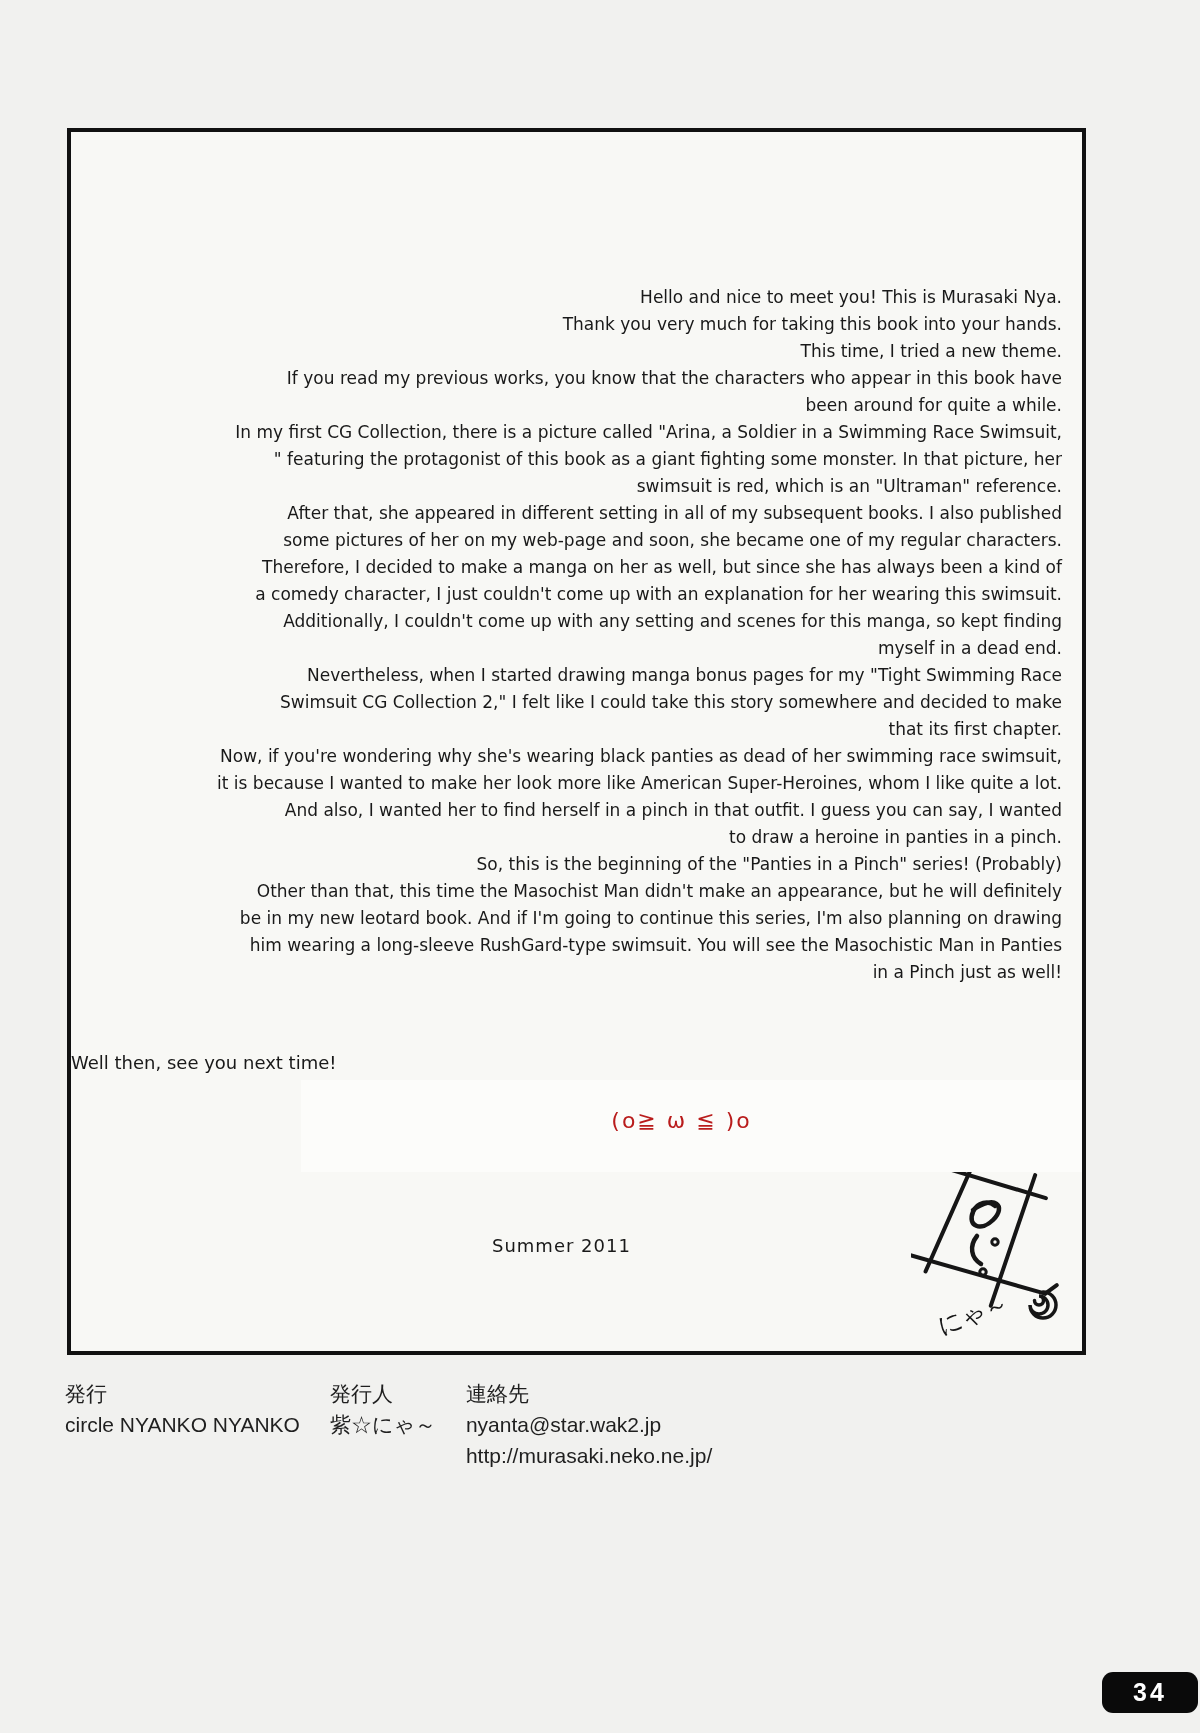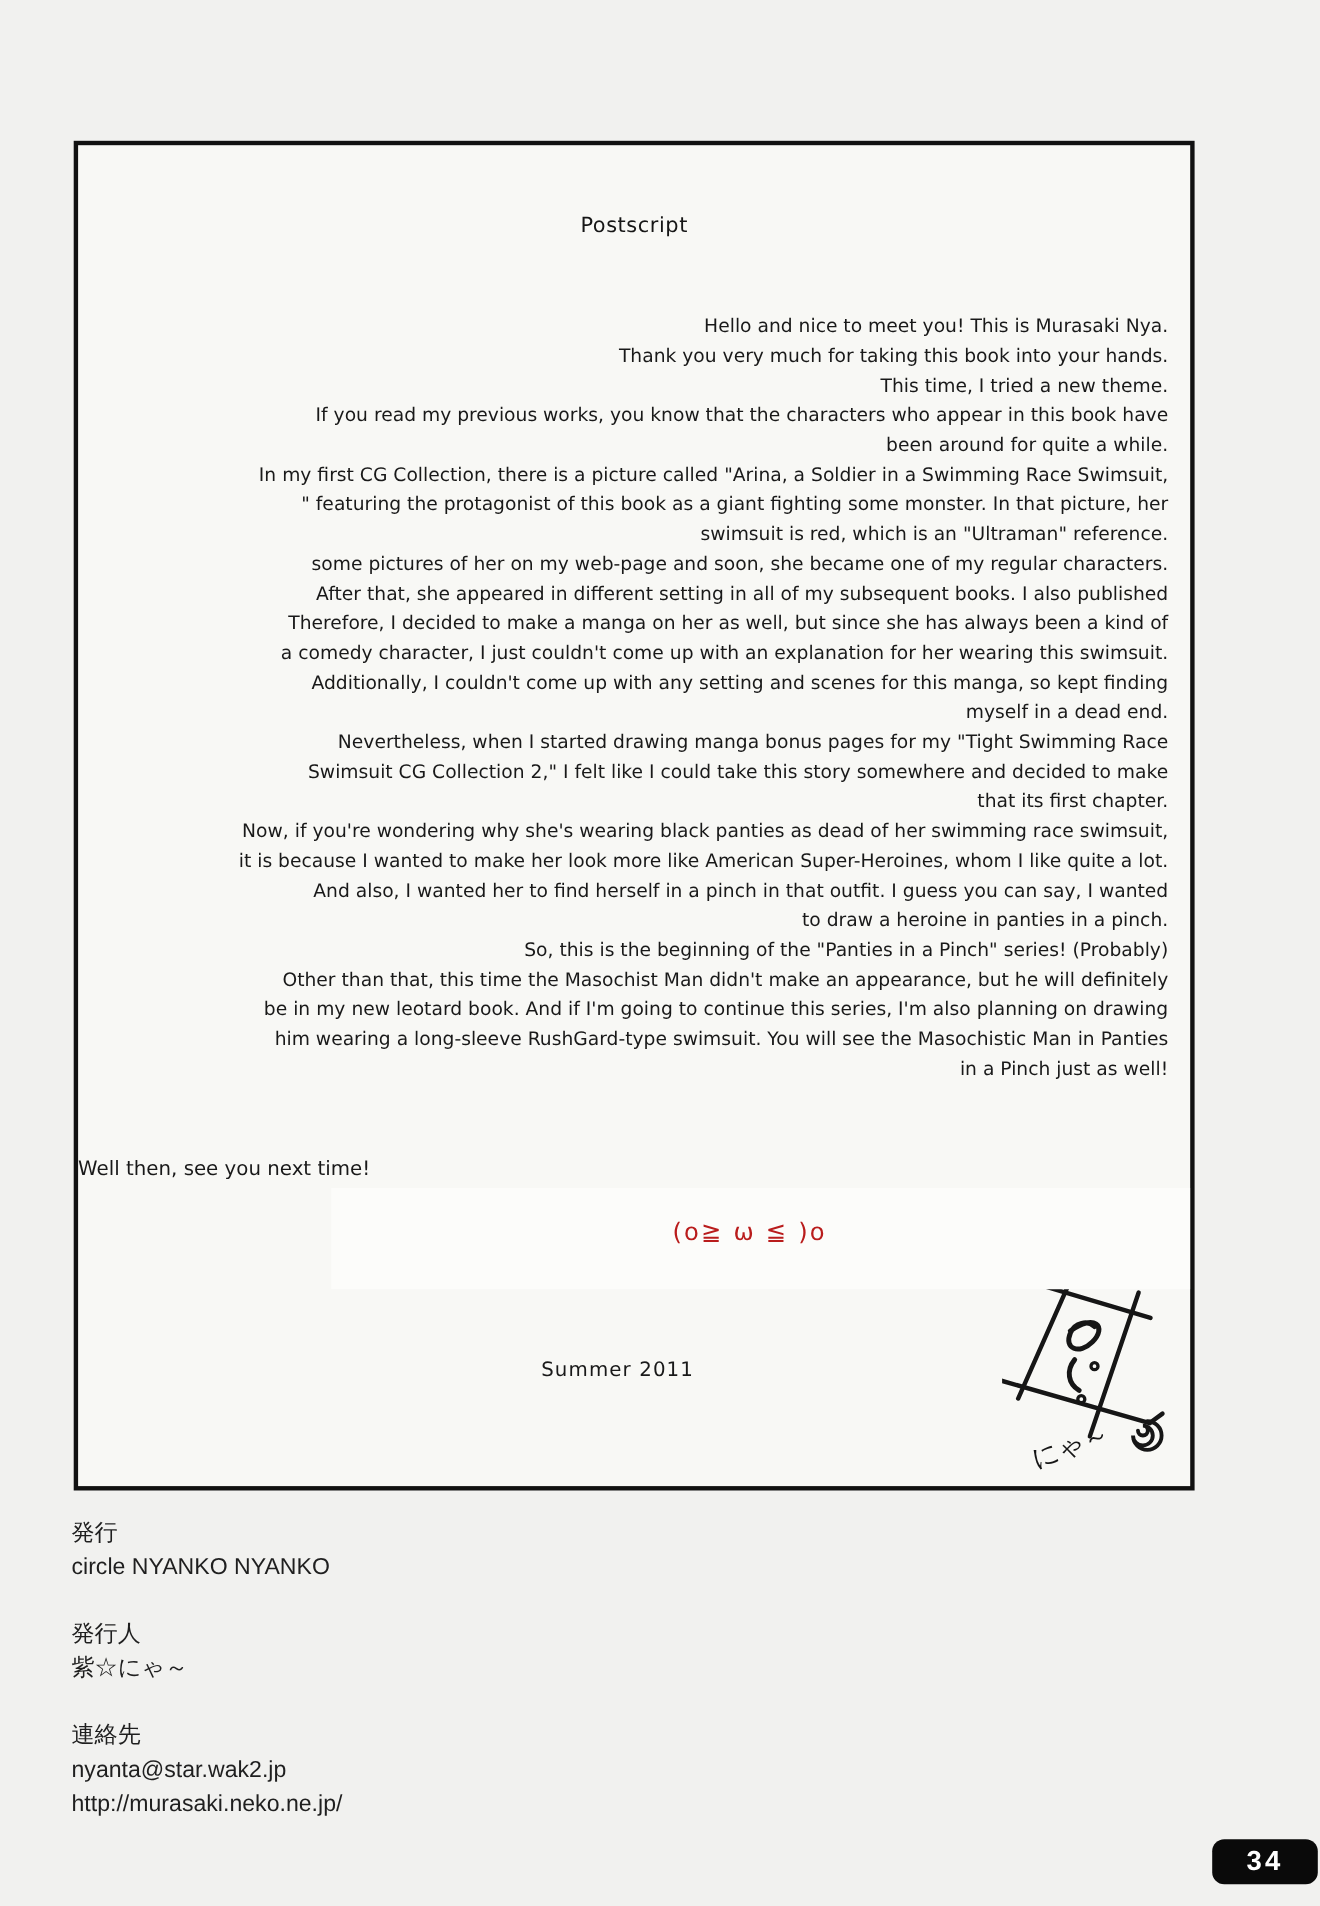--- a/index.html
+++ b/index.html
@@ -47,21 +47,21 @@
     transform:translateX(105px);
   }
   .date-line{
     position:absolute;top:1103px;left:421px;
     font-size:18px;letter-spacing:1px;color:#191919;
   }
   .signature{position:absolute;left:840px;top:1040px;}
   
   .footer-col{
     position:absolute;top:1378px;
-    display:flex;flex-direction:column;gap:30px;
+    display:flex;gap:30px;
     font-family:"Liberation Sans",sans-serif;
     font-size:21px;line-height:31px;color:#1f1f1f;
   }
   .footer-col.left{left:65px;}
   .footer-col.right{left:663px;}
   .colophon-value{white-space:pre-line;}
   
   .page-badge{
     position:absolute;top:1672px;right:2px;
     width:96px;height:41px;
@@ -79,43 +79,42 @@
   }
 </style>
 </head>
 <body>
 
 <div class="page">
 
   <div class="frame">
     <div class="patch"></div>
 
-    <div class="page-title">Postscript</div>
 
     <div class="body-block">
 
         <div class="body-line">Hello and nice to meet you! This is Murasaki Nya.</div>
 
         <div class="body-line">Thank you very much for taking this book into your hands.</div>
 
         <div class="body-line">This time, I tried a new theme.</div>
 
         <div class="body-line">If you read my previous works, you know that the characters who appear in this book have</div>
 
         <div class="body-line">been around for quite a while.</div>
 
         <div class="body-line">In my first CG Collection, there is a picture called "Arina, a Soldier in a Swimming Race Swimsuit,</div>
 
         <div class="body-line">" featuring the protagonist of this book as a giant fighting some monster. In that picture, her</div>
 
         <div class="body-line">swimsuit is red, which is an "Ultraman" reference.</div>
 
+        <div class="body-line">After that, she appeared in different setting in all of my subsequent books. I also published</div>
+
         <div class="body-line">some pictures of her on my web-page and soon, she became one of my regular characters.</div>
-
-        <div class="body-line">After that, she appeared in different setting in all of my subsequent books. I also published</div>
 
         <div class="body-line">Therefore, I decided to make a manga on her as well, but since she has always been a kind of</div>
 
         <div class="body-line">a comedy character, I just couldn't come up with an explanation for her wearing this swimsuit.</div>
 
         <div class="body-line">Additionally, I couldn't come up with any setting and scenes for this manga, so kept finding</div>
 
         <div class="body-line">myself in a dead end.</div>
 
         <div class="body-line">Nevertheless, when I started drawing manga bonus pages for my "Tight Swimming Race</div>

